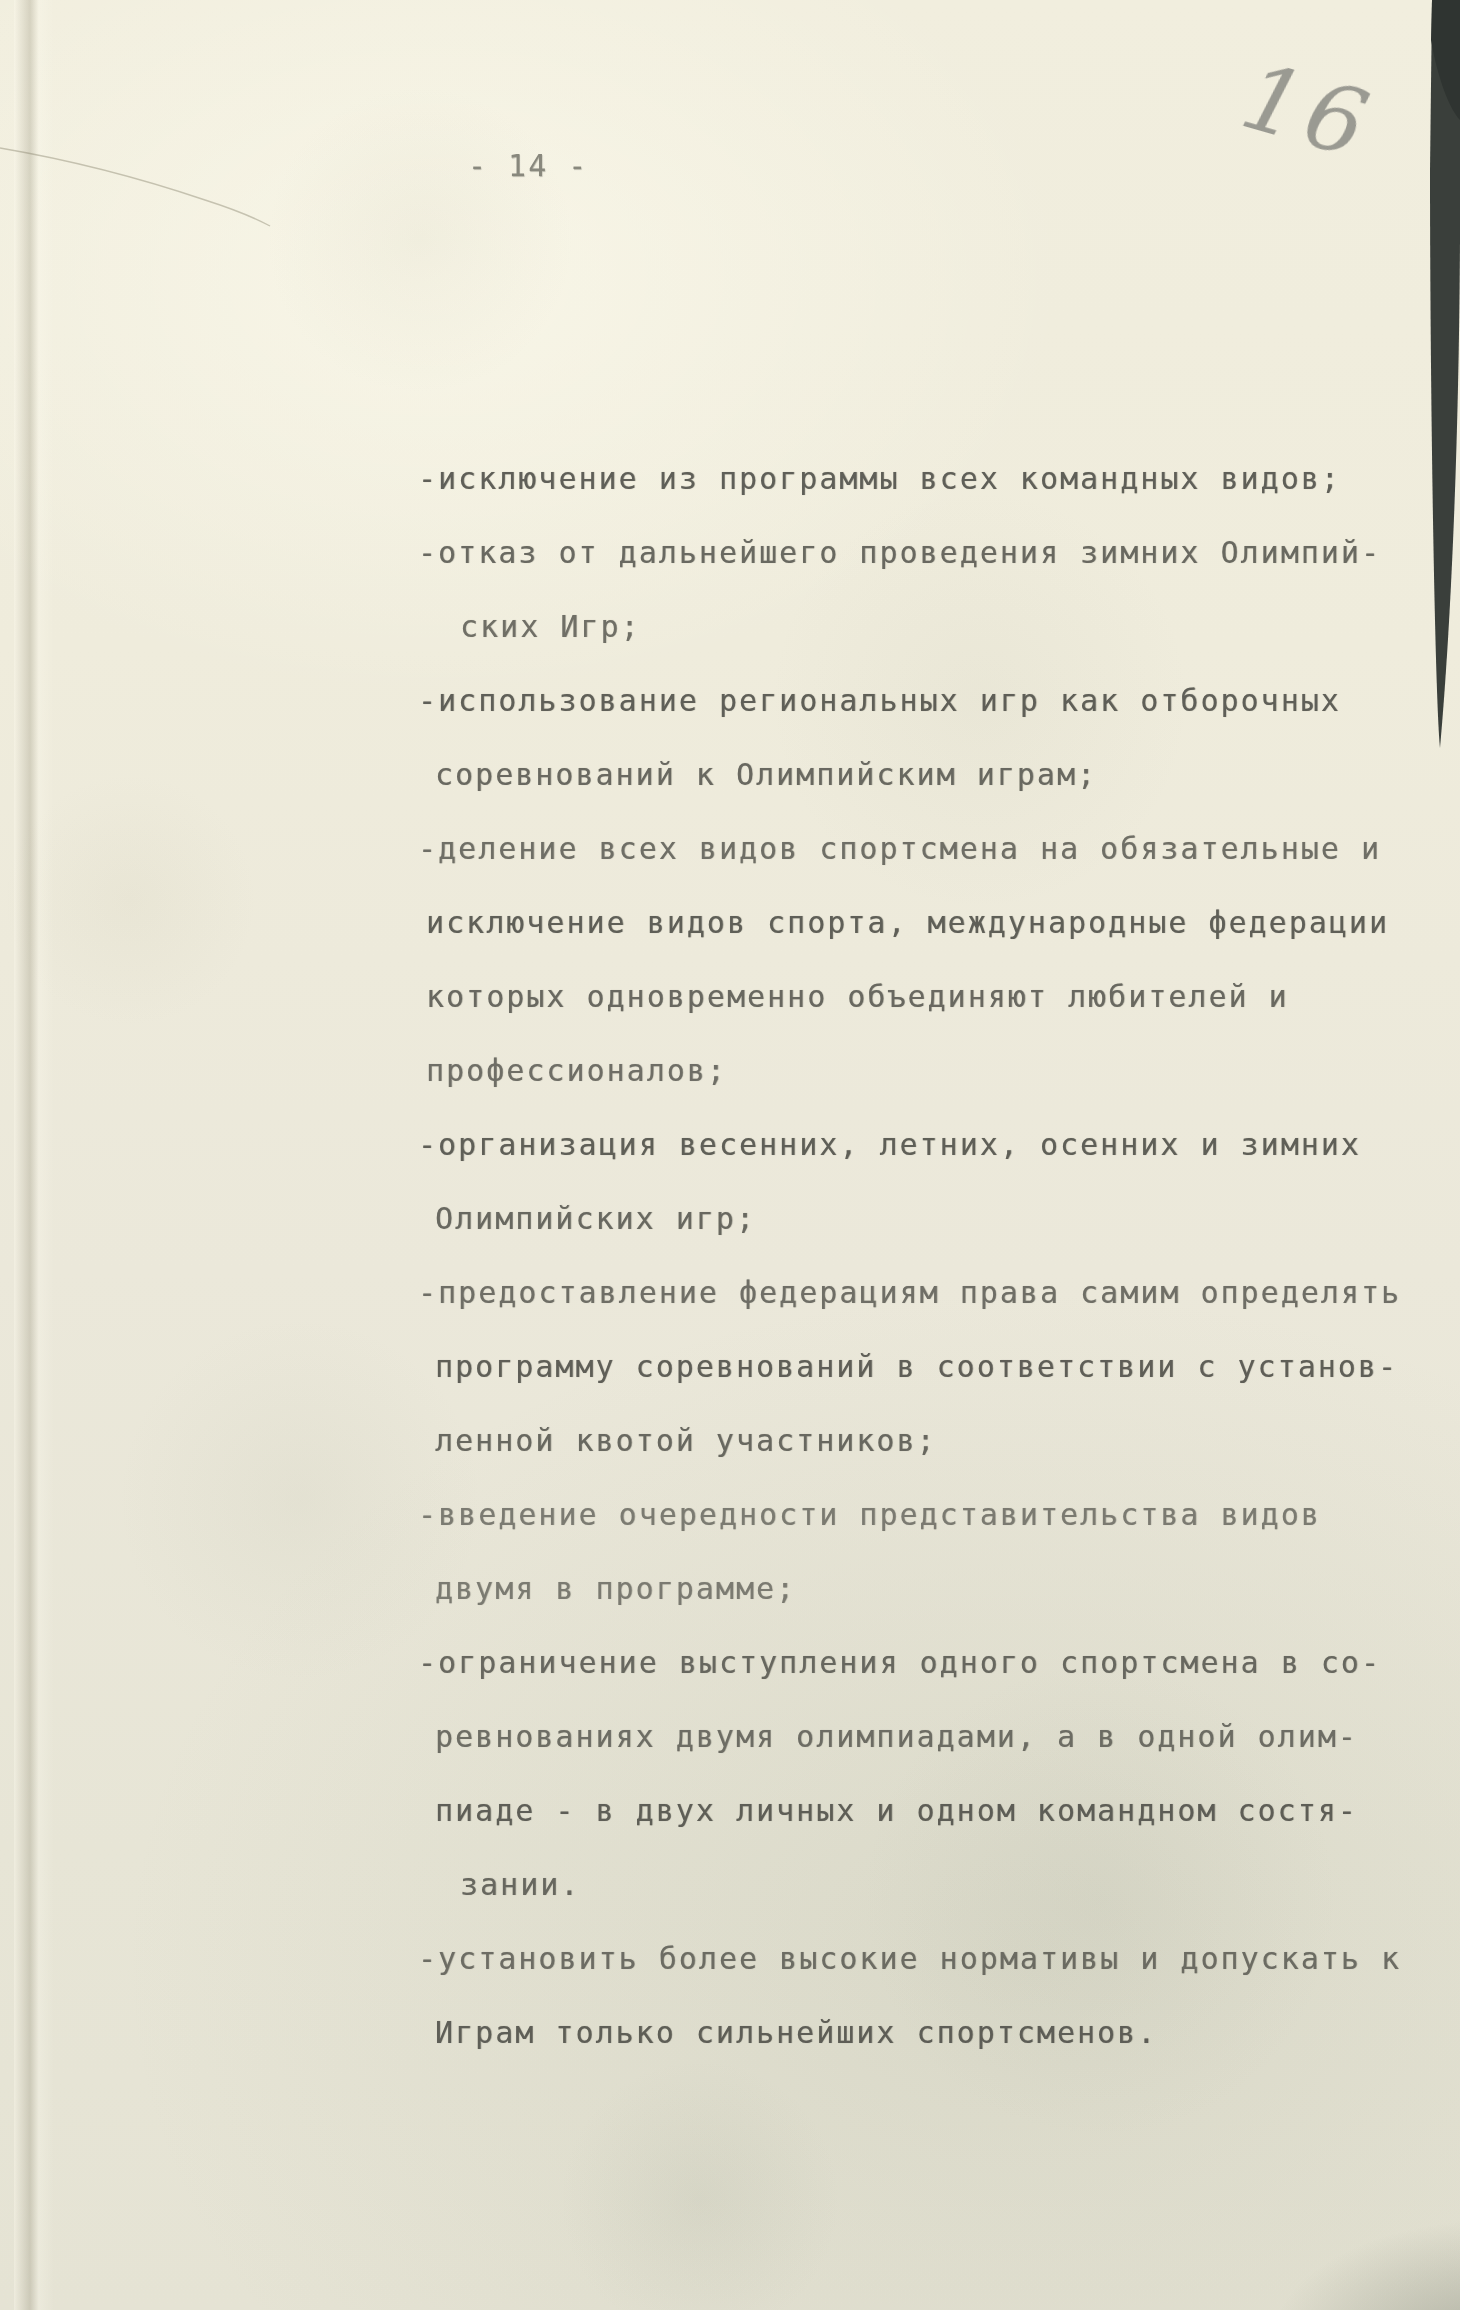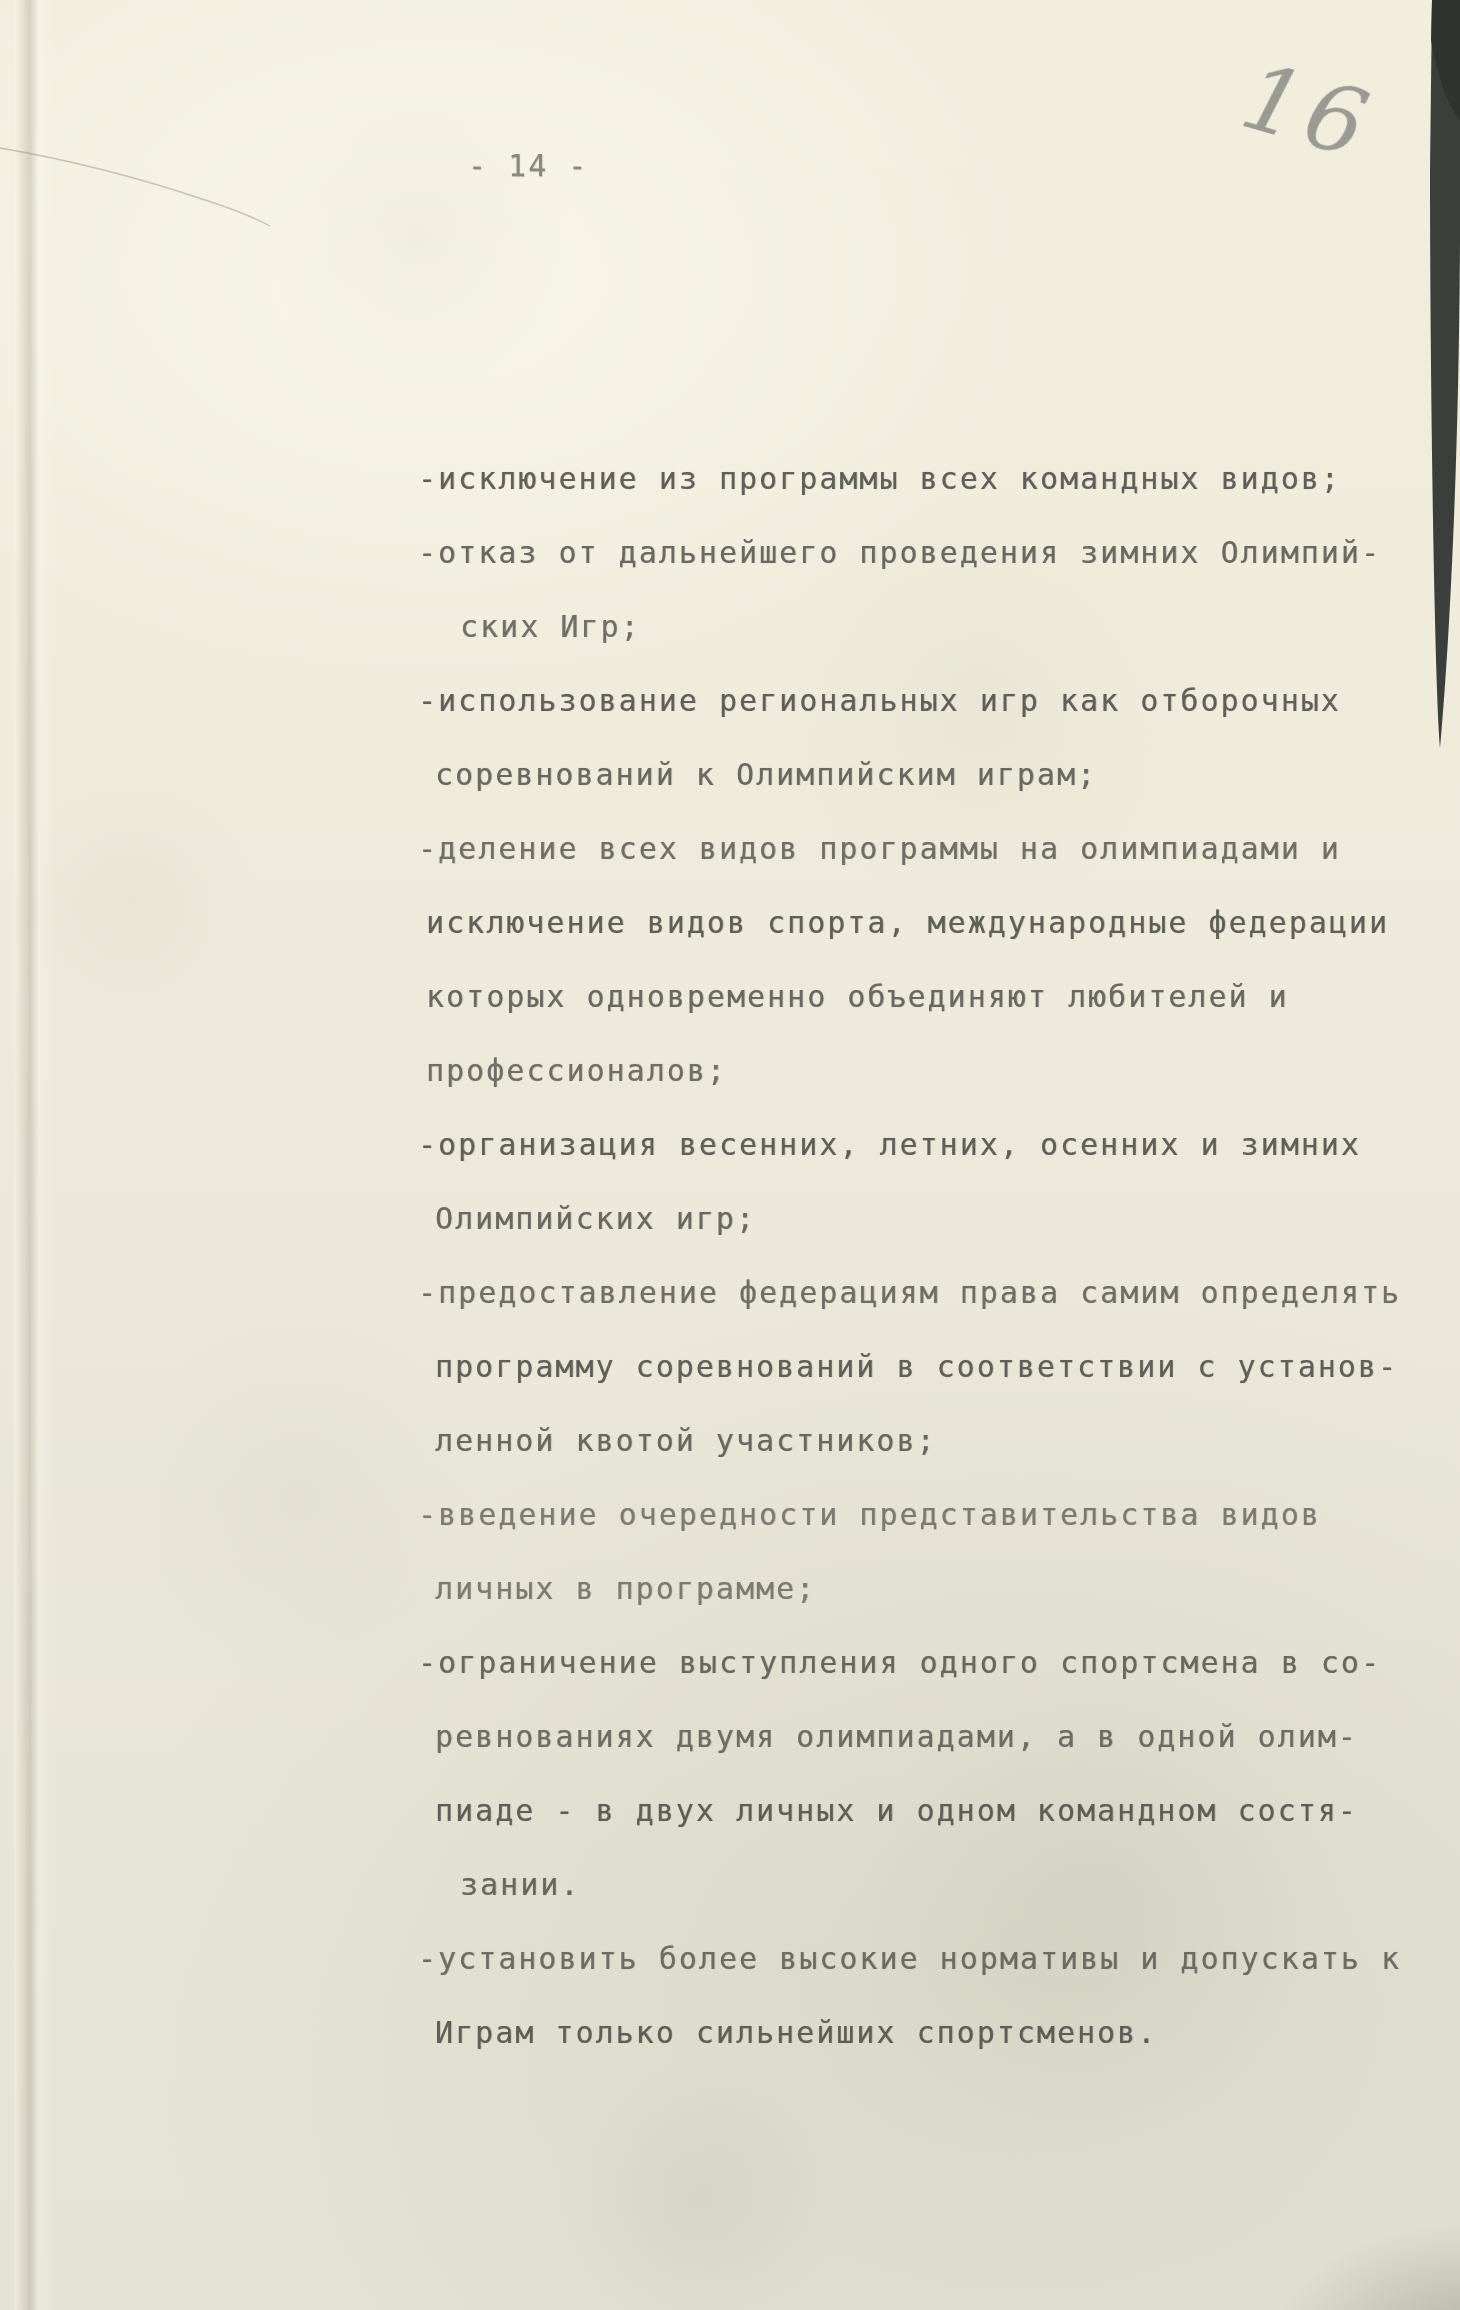--- a/index.html
+++ b/index.html
@@ -92,31 +92,31 @@
 
 <div class="typed-page-number">- 14 -</div>
 <div class="handwritten-number">16</div>
 
 <div class="text-block">
   <div class="line">-исключение из программы всех командных видов;</div>
   <div class="line">-отказ от дальнейшего проведения зимних Олимпий-</div>
   <div class="line c2">ских Игр;</div>
   <div class="line">-использование региональных игр как отборочных</div>
   <div class="line c">соревнований к Олимпийским играм;</div>
-  <div class="line">-деление всех видов программы на олимпиадами и</div>
+  <div class="line">-деление всех видов спортсмена на обязательные и</div>
   <div class="line f">исключение видов спорта, международные федерации</div>
   <div class="line f">которых одновременно объединяют любителей и</div>
   <div class="line f">профессионалов;</div>
   <div class="line">-организация весенних, летних, осенних и зимних</div>
   <div class="line c">Олимпийских игр;</div>
   <div class="line">-предоставление федерациям права самим определять</div>
   <div class="line c">программу соревнований в соответствии с установ-</div>
   <div class="line c">ленной квотой участников;</div>
   <div class="line faint">-введение очередности представительства видов</div>
-  <div class="line c faint">личных в программе;</div>
+  <div class="line c faint">двумя в программе;</div>
   <div class="line">-ограничение выступления одного спортсмена в со-</div>
   <div class="line c">ревнованиях двумя олимпиадами, а в одной олим-</div>
   <div class="line c">пиаде - в двух личных и одном командном состя-</div>
   <div class="line c2">зании.</div>
   <div class="line">-установить более высокие нормативы и допускать к</div>
   <div class="line c">Играм только сильнейших спортсменов.</div>
 </div>
 
 <div class="corner-shadow"></div>
 

